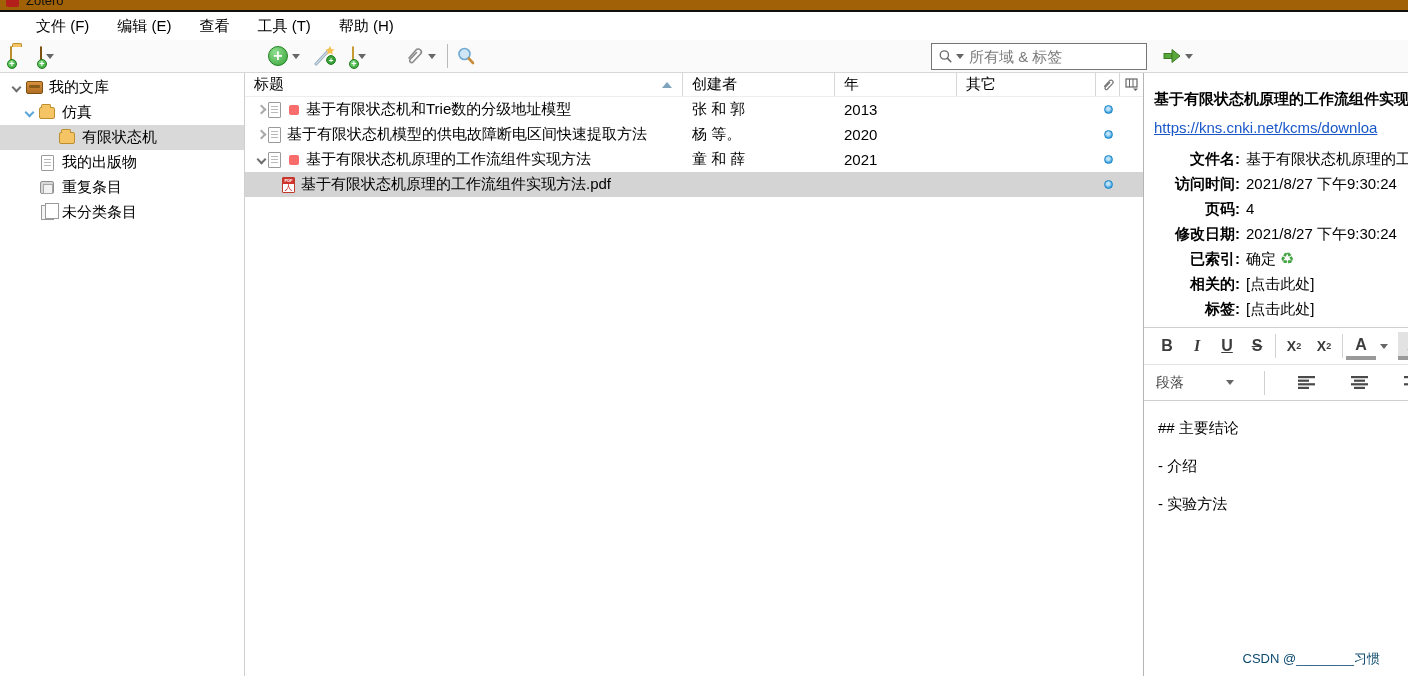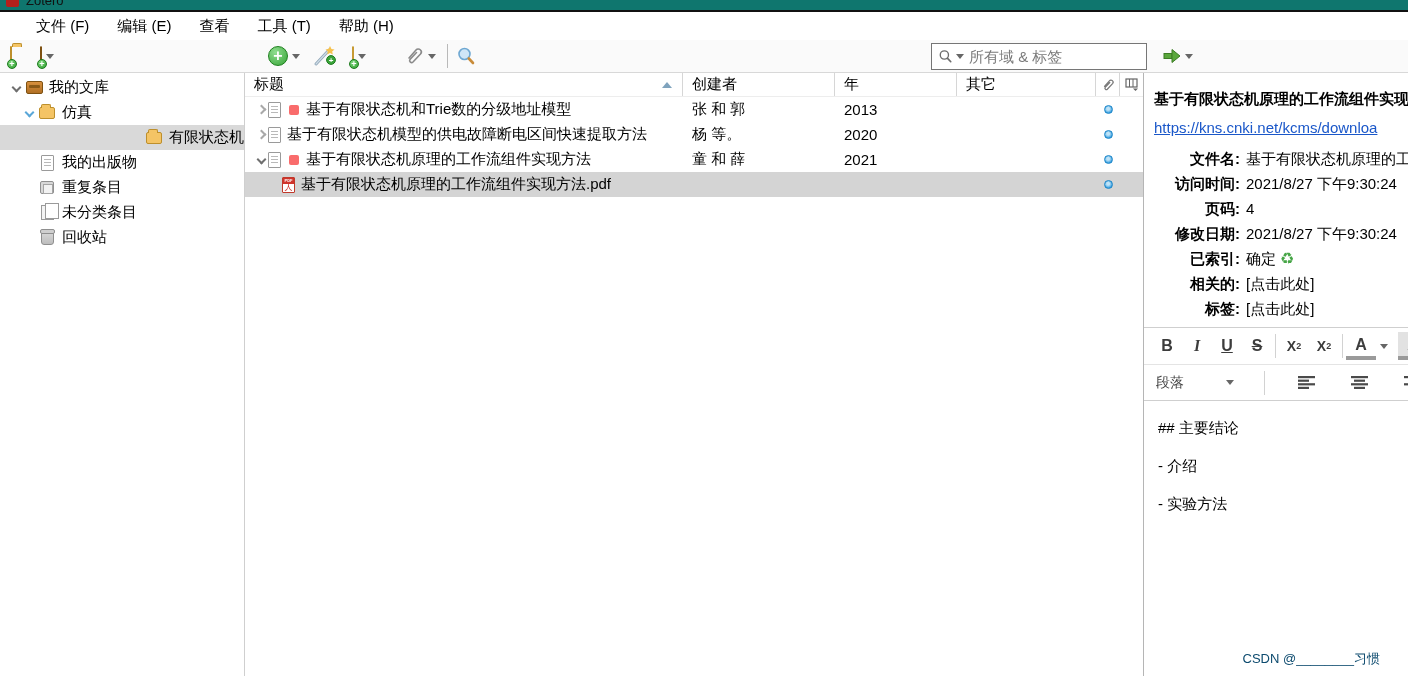--- a/index.html
+++ b/index.html
@@ -1,20 +1,20 @@
 <!DOCTYPE html>
 <html><head>
 <meta charset="utf-8">
 <style>
   * { margin:0; padding:0; box-sizing:border-box; }
   html,body { width:1408px; height:679px; overflow:hidden; background:#fff;
     font-family:"Liberation Sans", sans-serif; color:#000; }
 
   
-  .titlebar { height:12px; background:#0f766e; border-bottom:2px solid #111;
+  .titlebar { height:12px; background:#a16207; border-bottom:2px solid #111;
     position:relative; overflow:hidden; }
   .titlebar .appicon { position:absolute; left:6px; top:-6px; width:13px; height:13px;
     background:#b3201c; border-radius:2px; }
   .titlebar .apptitle { position:absolute; left:26px; top:-7px; font-size:13px; color:#111; }
 
   
   .menubar { height:28px; background:#fff; display:flex; align-items:center;
     padding-left:26px; font-size:15px; }
   .menu-item { padding:3px 10px; margin-right:8px; cursor:default; }
 
@@ -51,21 +51,21 @@
   .searchbox input::placeholder { color:#7a7a7a; opacity:1; }
 
   
   .main { display:flex; height:603px; }
   .sidebar { width:245px; border-right:1px solid #cfcfcf; padding-top:2px; overflow:hidden; }
   .midpane { flex:1; min-width:0; display:flex; flex-direction:column; overflow:hidden; }
   .rightpane { width:265px; border-left:1px solid #b5b5b5; display:flex; flex-direction:column; overflow:hidden; }
 
   
   .srow { height:25px; display:flex; align-items:center; font-size:15px; white-space:nowrap; }
-  .srow.selected { background:#d9d9d9;justify-content:flex-end; }
+  .srow.selected { background:#d9d9d9; }
   .tw { width:14px; display:inline-flex; justify-content:center; flex-shrink:0; }
   .chev { width:7px; height:7px; border-right:2px solid #6f6f6f; border-bottom:2px solid #6f6f6f; }
   .chev.right { transform:rotate(-45deg); }
   .chev.down { transform:rotate(45deg); }
   .chev.blue { border-color:#5aa7d8; }
   .chev.light { border-color:#a9a9a9; }
   .sicon { width:18px; height:16px; margin:0 6px 0 2px; flex-shrink:0; display:inline-flex;
     align-items:center; justify-content:center; }
   .icon-doc { width:13px; height:16px; background:#fff; border:1px solid #9a9a9a; border-radius:1px;
     position:relative; }
@@ -257,26 +257,20 @@
           <span class="icon-dup"></span>
         </span>
       <span>重复条目</span>
     </div>
     <div class="srow" style="padding-left:36px">
       <span class="sicon">
           <span class="icon-stack"></span>
         </span>
       <span>未分类条目</span>
     </div>
-    <div class="srow" style="padding-left:36px">
-      <span class="sicon">
-          <span class="icon-trash"></span>
-        </span>
-      <span>回收站</span>
-    </div>
   </div>
 
   <div class="midpane">
     <div class="thead">
       <div class="th col-title">
         <span>标题</span>
         <span class="sort-up"></span>
       </div>
       <div class="th col-creator">
         <span>创建者</span>

